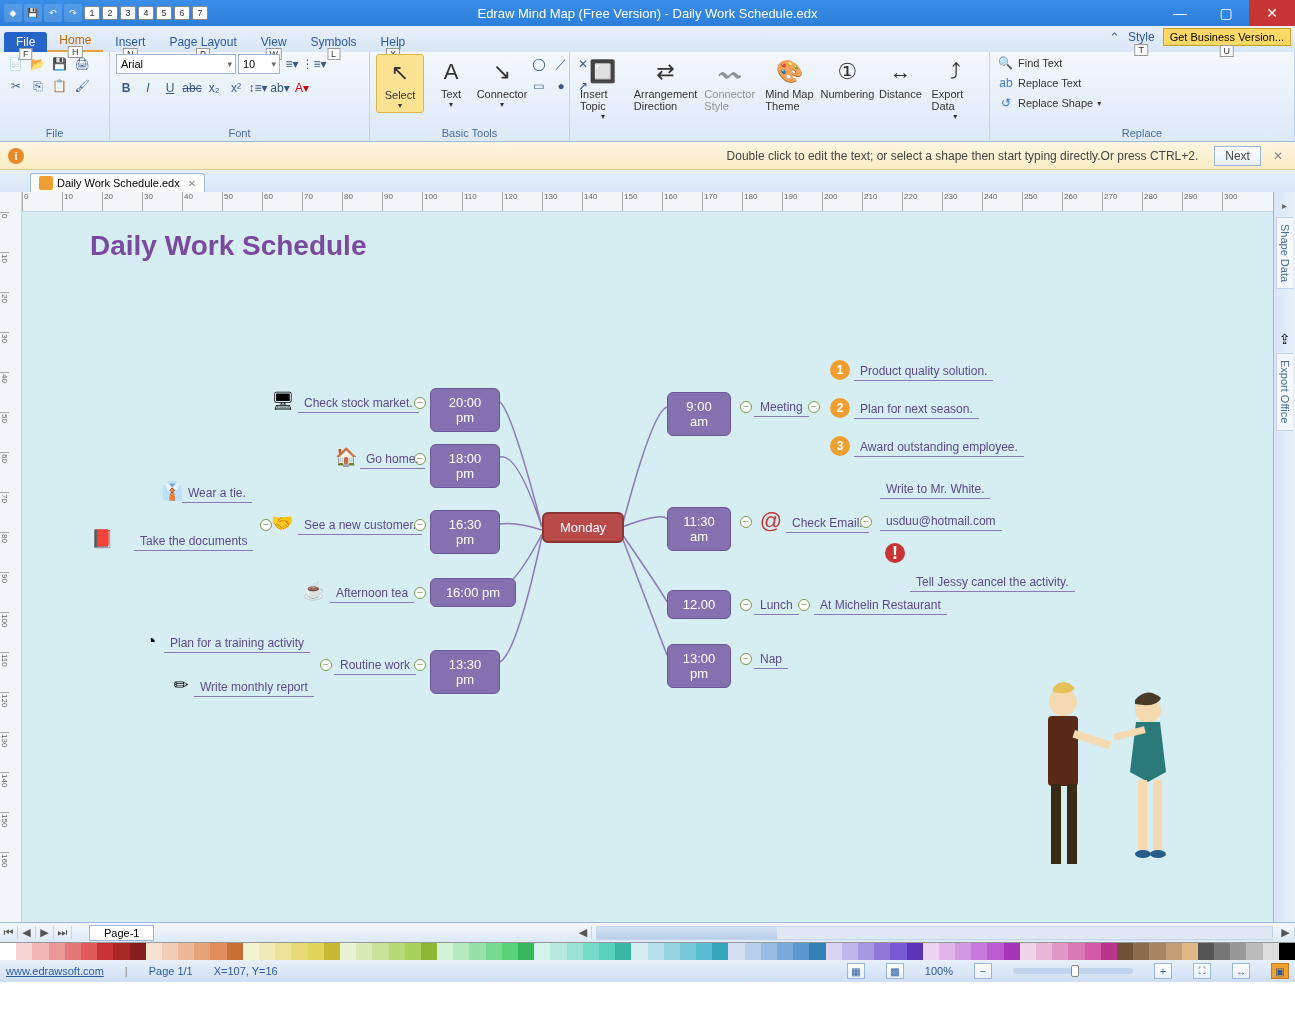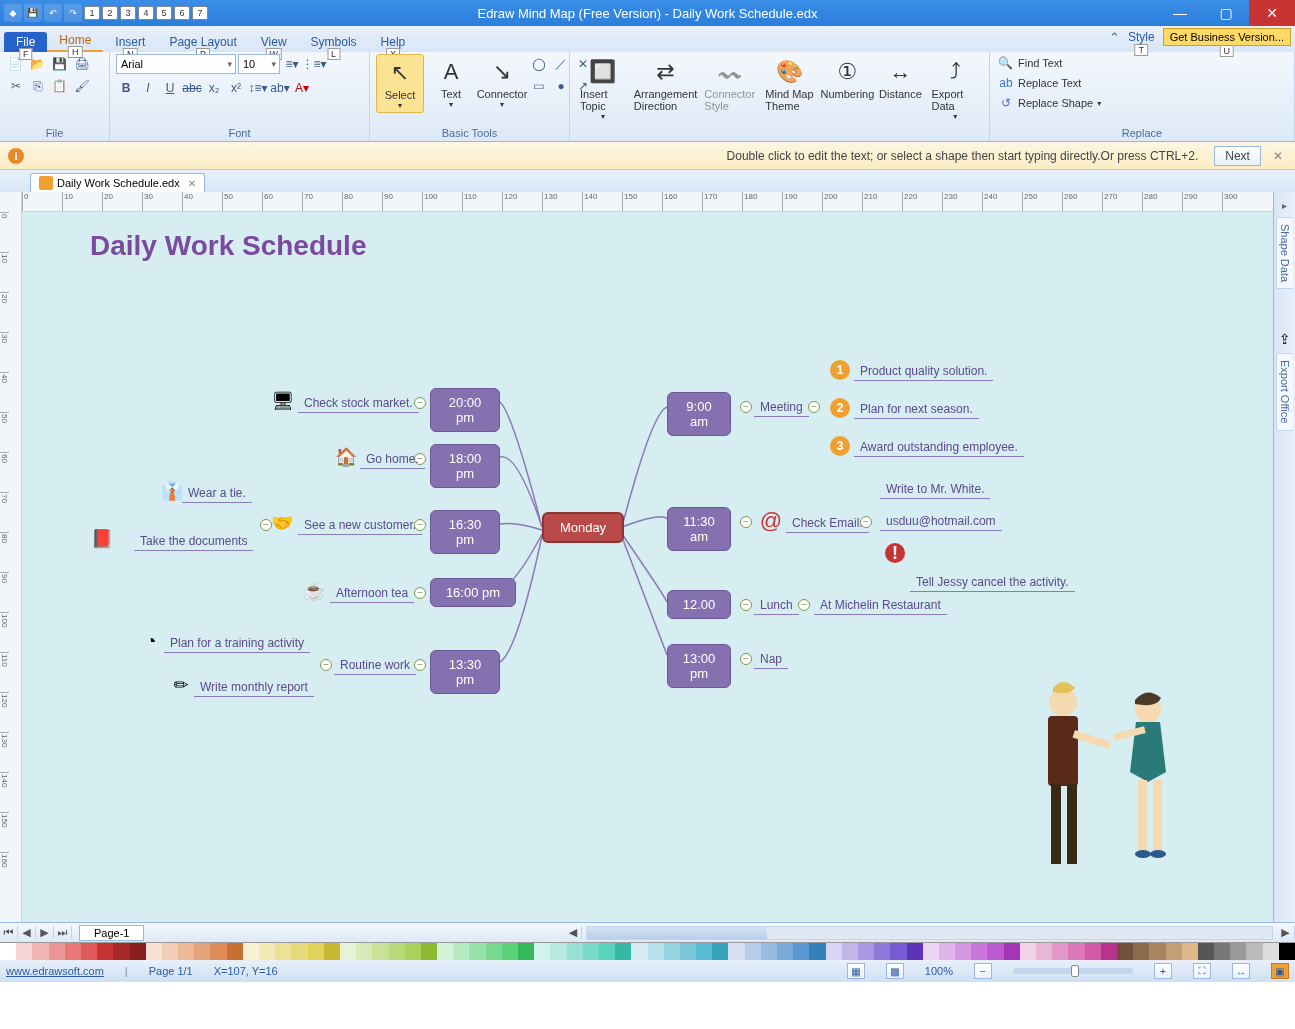--- a/index.html
+++ b/index.html
@@ -75,21 +75,21 @@
 .ico-mm{position:absolute;width:22px;height:22px;display:flex;align-items:center;justify-content:center;font-size:18px;}
 .numball{width:20px;height:20px;border-radius:50%;background:#f0a030;color:#fff;font-weight:bold;display:flex;align-items:center;justify-content:center;font-size:12px;position:absolute;}
 svg.connectors{position:absolute;left:0;top:0;width:100%;height:100%;pointer-events:none;}
 
 
 .people{position:absolute; right:60px; bottom:30px; width:220px; height:220px;}
 
 
 .pagenav{height:20px; background:linear-gradient(#f4f8fd,#dde9f7); border-top:1px solid #9bb8db; display:flex; align-items:center; font-size:11px;}
 .pn-btn{width:18px; text-align:center; color:#555; border-right:1px solid #c3d5ec;}
-.page-tab{background:#fff; border:1px solid #9bb8db; padding:1px 14px; margin-left:7px;}
+.page-tab{background:#fff; border:1px solid #9bb8db; padding:1px 14px; margin-left:17px;}
 .hsb-track{flex:1; height:14px; background:#e0e8f4; margin:0 4px; position:relative; border:1px solid #c3d5ec;}
 .hsb-thumb{position:absolute; left:0; width:180px; height:100%; background:linear-gradient(#d5e2f4,#b9ceea);}
 
 
 .palette{height:18px; display:flex; border-top:1px solid #999;}
 .sw{flex:1; }
 
 
 .status{height:22px; background:linear-gradient(#e8f0fa,#cfe0f5); display:flex; align-items:center; font-size:11px; color:#2b5aa0; padding:0 6px; gap:21px;}
 .status a{color:#2b5aa0; text-decoration:underline;}

